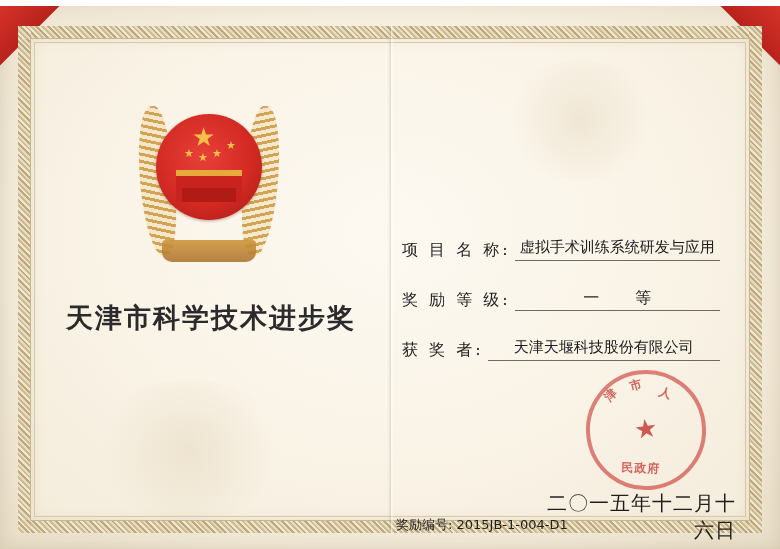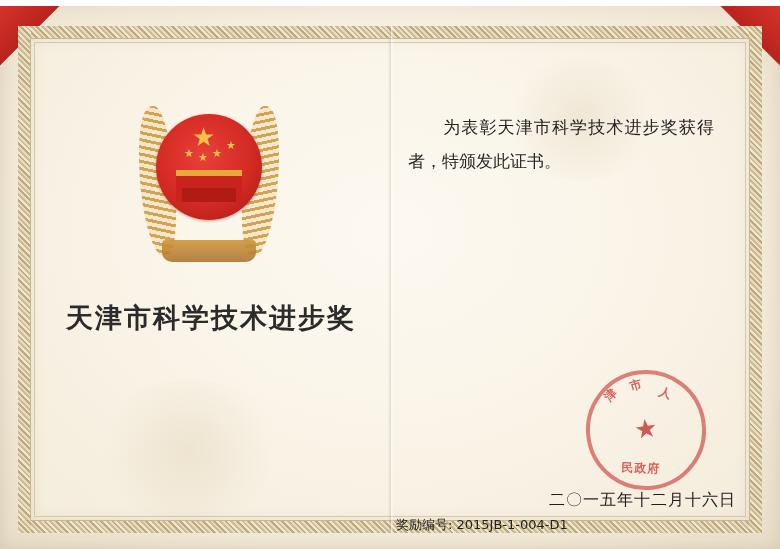--- a/index.html
+++ b/index.html
@@ -297,21 +297,21 @@
   .seal .st2 { left: 46px; top: 2px;  transform: rotate(-8deg); }
   .seal .st3 { left: 74px; top: 14px; transform: rotate(26deg); }
   .seal .st4 { left: 26px; bottom: 10px; transform: rotate(10deg); }
 
   .date {
     position: absolute;
     left: 140px;
     top: 438px;
     width: 200px;
     text-align: right;
-    font-size: 16px;
+    font-size: 20px;
     letter-spacing: 1px;
     color: #1e1e1e;
     font-family: "DejaVu Serif", serif;
   }
 
   .award-number {
     position: absolute;
     left: 396px;
     top: 516px;
     width: 330px;
@@ -362,22 +362,39 @@
       <div class="gate"></div>
       <div class="ribbon"></div>
     </div>
 
     <div class="award-title">天津市科学技术进步奖</div>
 
   </div>
 
   <div class="right-panel">
 
-    <div class="citation"><span class="indent"></span><span>为表彰天津市科学技术进步奖获得者，特颁发此证书。</span></div>
-
+
+    <div class="fields">
+
+      <div class="field-row">
+        <div class="field-label">项 目 名 称:</div>
+        <div class="field-value">虚拟手术训练系统研发与应用</div>
+      </div>
+
+      <div class="field-row">
+        <div class="field-label">奖 励 等 级:</div>
+        <div class="field-value grade">一　等</div>
+      </div>
+
+      <div class="field-row">
+        <div class="field-label">获 奖 者:</div>
+        <div class="field-value">天津天堰科技股份有限公司</div>
+      </div>
+
+    </div>
 
     <div class="seal">
       <div class="seal-star">★</div>
       <div class="seal-text">
         <span class="st st1">津</span>
         <span class="st st2">市</span>
         <span class="st st3">人</span>
         <span class="st st4">民政府</span>
       </div>
     </div>

